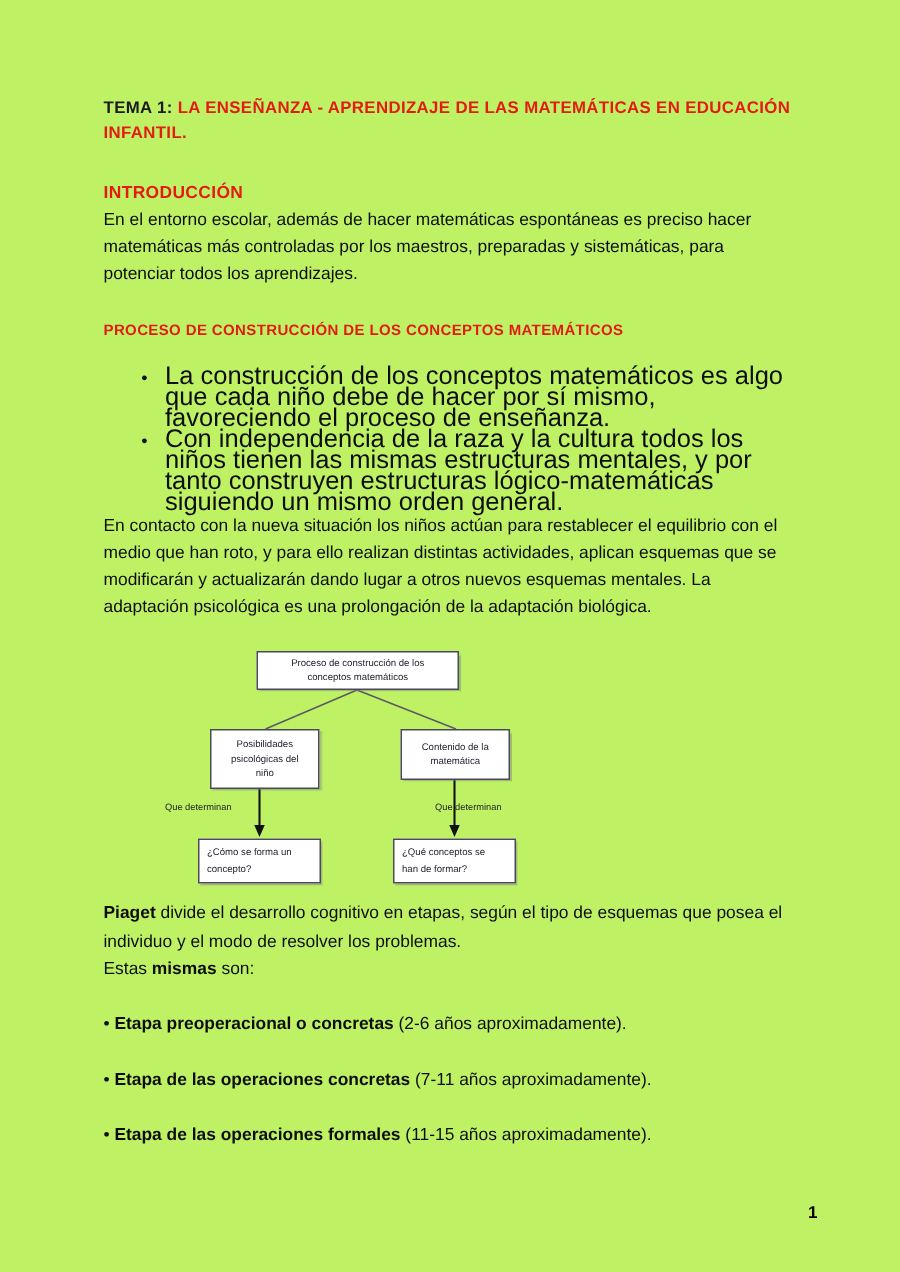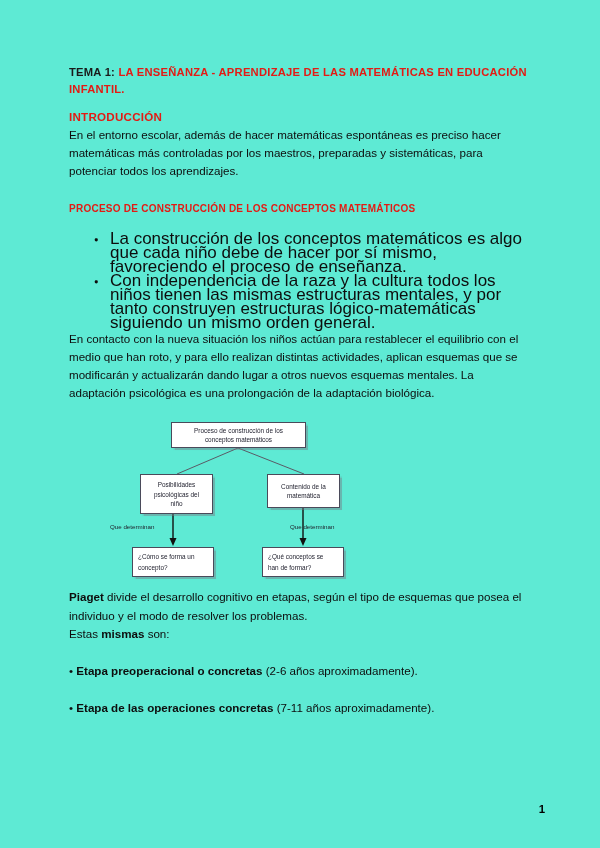--- a/index.html
+++ b/index.html
@@ -14,21 +14,21 @@
     font-family: "Liberation Sans", sans-serif;
     color: #000000;
     overflow: hidden;
   }
 
   .page {
     position: absolute;
     left: 0; top: 0;
     width: 600px;
     height: 848px;
-    background: #5eead4;
+    background: #bef264;
     box-sizing: border-box;
     padding: 64px 60px 0 69px;
   }
 
   .heading-red {
     color: #e31b14;
     font-weight: bold;
     font-size: 11.2px;
     line-height: 16.5px;
     letter-spacing: 0.25px;
@@ -37,21 +37,21 @@
   .heading-red .lead {
     color: #1a1a1a;
     font-weight: bold;
   }
 
   .h-title {
     margin-bottom: 0;
   }
 
   .h-intro {
-    margin-top: 12px;
+    margin-top: 24px;
     font-size: 11.6px;
   }
 
   .h-proceso {
     margin-top: 21px;
     font-size: 10px;
   }
 
   p.body {
     margin: 0;
@@ -236,16 +236,17 @@
 
   <p class="body para-piaget"><b>Piaget</b><span> divide el desarrollo cognitivo en etapas, según el tipo de esquemas que posea el individuo y el modo de resolver los problemas.</span></p>
 
   <p class="body para-estas"><span>Estas </span><b>mismas</b><span> son:</span></p>
 
 
   <div class="etapa"><span>• </span><b>Etapa preoperacional o concretas</b><span> (2-6 años aproximadamente).</span></div>
 
   <div class="etapa"><span>• </span><b>Etapa de las operaciones concretas</b><span> (7-11 años aproximadamente).</span></div>
 
+  <div class="etapa"><span>• </span><b>Etapa de las operaciones formales</b><span> (11-15 años aproximadamente).</span></div>
 
   <div class="page-number">1</div>
 
 </div>
 
 </body></html>

